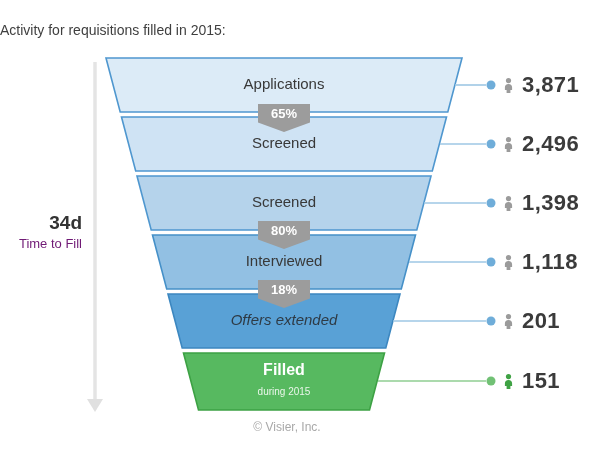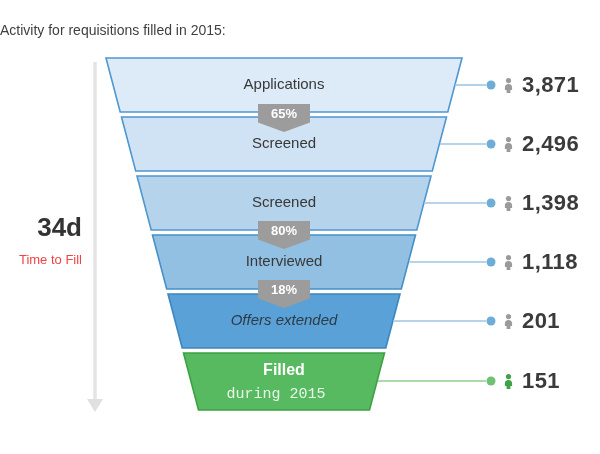--- a/index.html
+++ b/index.html
@@ -19,42 +19,42 @@
   .stage-label{
     position:absolute;left:104px;width:360px;text-align:center;
     font-size:15px;color:#383838;
   }
   .stage-label.on-dark{color:#2e3a45;font-style:italic;}
   .filled-label{
     position:absolute;left:104px;width:360px;text-align:center;
     font-size:16px;font-weight:700;color:#ffffff;
   }
   .filled-sublabel{
-    position:absolute;left:96px;width:360px;text-align:center;
-    font-size:15px;color:#eaf6ea;font-family:Liberation Mono, monospace;
+    position:absolute;left:104px;width:360px;text-align:center;
+    font-size:10px;color:#eaf6ea;
   }
   .rate-badge{
     position:absolute;width:52px;height:28px;background:#9c9c9c;
     clip-path:polygon(0 0,100% 0,100% 66%,50% 100%,0 66%);
     color:#ffffff;font-size:13px;font-weight:700;text-align:center;
     line-height:19px;
   }
   .metric{
     position:absolute;left:503px;height:26px;display:flex;
     align-items:center;gap:8px;
   }
   .metric .count{
     font-size:22px;font-weight:700;color:#3b3b3b;letter-spacing:0.4px;
     white-space:nowrap;
   }
   .ttf{
     position:absolute;left:0;width:82px;top:213px;text-align:right;
   }
-  .ttf .val{font-size:26px;font-weight:700;color:#333333;line-height:1.1;}
-  .ttf .lbl{font-size:13px;color:#ef4444;margin-top:10px;}
+  .ttf .val{font-size:19px;font-weight:700;color:#333333;line-height:1.1;}
+  .ttf .lbl{font-size:13px;color:#701a75;margin-top:2px;}
 </style>
 </head>
 <body>
 
 <div class="canvas">
 
   <div class="title">Activity for requisitions filled in 2015:</div>
 
   <svg class="shapes" width="600" height="454" viewBox="0 0 600 454">
 
@@ -141,14 +141,15 @@
         <path d="M5.5,6 c2.3,0 3.6,1.3 3.6,3.4 v2.6 h-1.7 v3 h-3.8 v-3 H1.9 v-2.6 c0,-2.1 1.3,-3.4 3.6,-3.4 z"></path>
       </svg>
     <span class="count">151</span>
   </div>
 
   <div class="ttf">
     <div class="val">34d</div>
     <div class="lbl">Time to Fill</div>
   </div>
 
+  <div class="footer">© Visier, Inc.</div>
 
 </div>
 
 </body></html>

